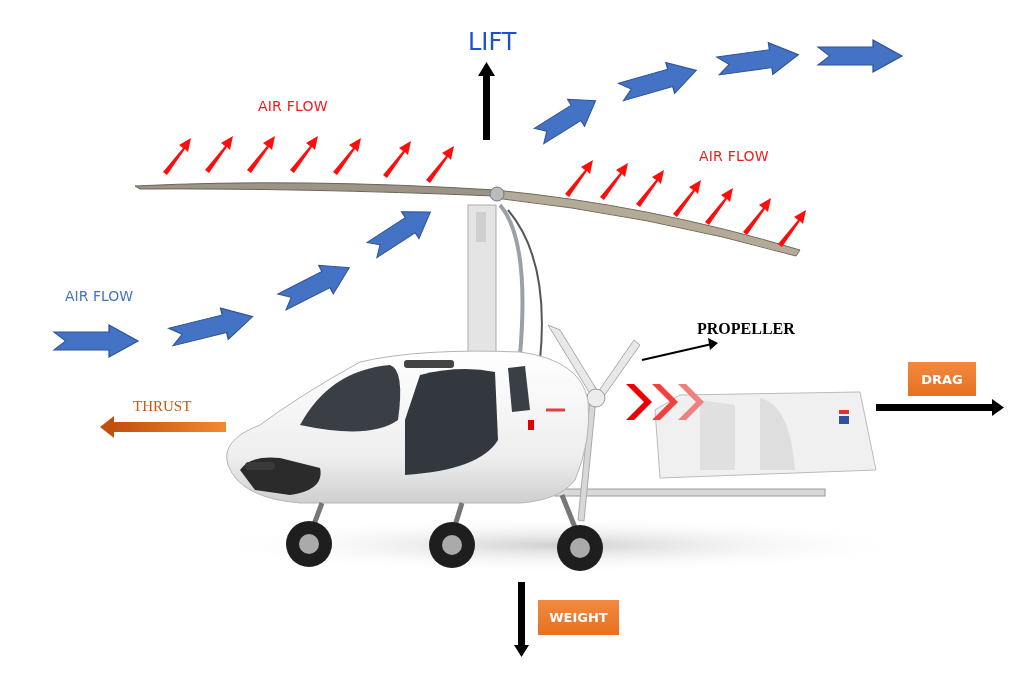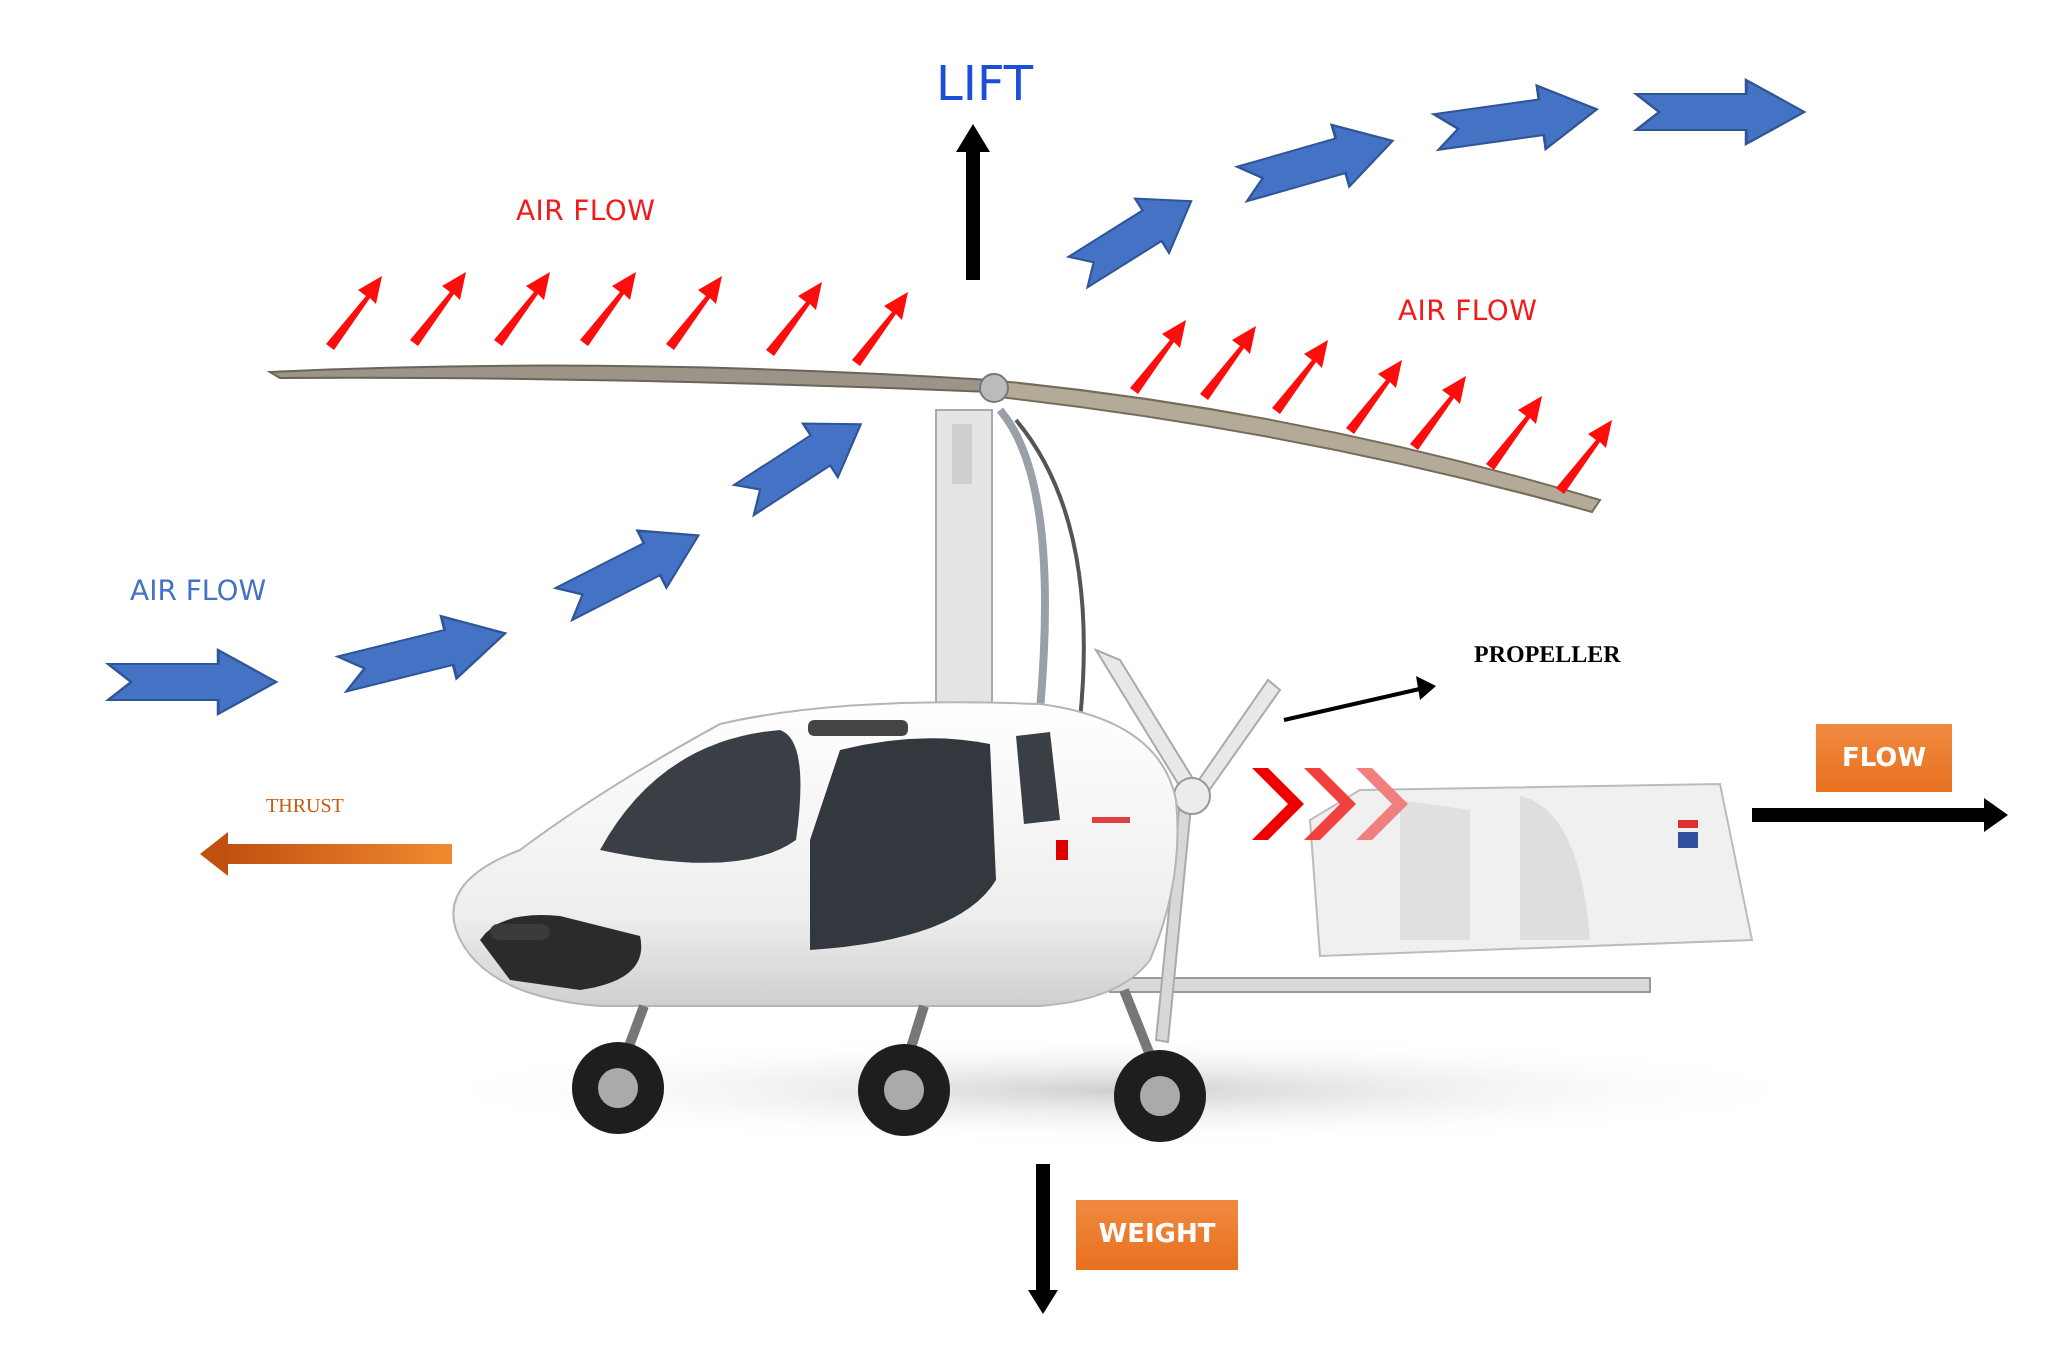--- a/index.html
+++ b/index.html
@@ -1,22 +1,22 @@
 <!DOCTYPE html>
 <html><head>
 <meta charset="utf-8">
 <style>
   html, body { margin:0; padding:0; background:#ffffff; }
   body { width:1024px; height:683px; position:relative; overflow:hidden; font-family:"Liberation Sans", sans-serif; }
   .abs { position:absolute; }
   .lbl-red { color:#f01c1c; font-size:14px; font-family:"DejaVu Sans", sans-serif; letter-spacing:0.2px; }
   .lbl-blue { color:#4472c4; font-size:14px; font-family:"DejaVu Sans", sans-serif; }
   .lift { font-weight:normal; font-size:24px; color:#1d4ed8; font-family:"DejaVu Sans", sans-serif; }
-  .thrust { color:#c55a11; font-family:"Liberation Serif", serif; font-size:10px; }
-  .propeller { color:#000; font-family:"Liberation Serif", serif; font-weight:bold; font-size:12px;margin-left:40px; }
+  .thrust { color:#c55a11; font-family:"Liberation Serif", serif; font-size:15px; }
+  .propeller { color:#000; font-family:"Liberation Serif", serif; font-weight:bold; font-size:16px; }
   .badge { background:linear-gradient(#f08a40,#e8701f); color:#fff; font-weight:bold; font-family:"DejaVu Sans", sans-serif; font-size:13px; display:flex; align-items:center; justify-content:center; }
   svg { position:absolute; left:0; top:0; }
 </style>
 </head>
 <body>
 
 <svg width="1024" height="683" viewBox="0 0 1024 683">
   <defs>
     <linearGradient id="thrustGrad" x1="0" x2="1" y1="0" y2="0">
       <stop offset="0" stop-color="#c0500f"></stop>
@@ -157,14 +157,14 @@
     <path d="M514,645 L521.5,657 L529,645 Z" fill="#000"></path>
   </g>
 </svg>
 
 <div class="abs lift" style="left:468px;top:28px;">LIFT</div>
 <div class="abs lbl-red" style="left:258px;top:98px;">AIR FLOW</div>
 <div class="abs lbl-red" style="left:699px;top:148px;">AIR FLOW</div>
 <div class="abs lbl-blue" style="left:65px;top:288px;">AIR FLOW</div>
 <div class="abs thrust" style="left:133px;top:398px;">THRUST</div>
 <div class="abs propeller" style="left:697px;top:320px;">PROPELLER</div>
-<div class="abs badge" style="left:908px;top:362px;width:68px;height:34px;">FLOW</div>
+<div class="abs badge" style="left:908px;top:362px;width:68px;height:34px;">DRAG</div>
 <div class="abs badge" style="left:538px;top:600px;width:81px;height:35px;">WEIGHT</div>
 
 </body></html>

